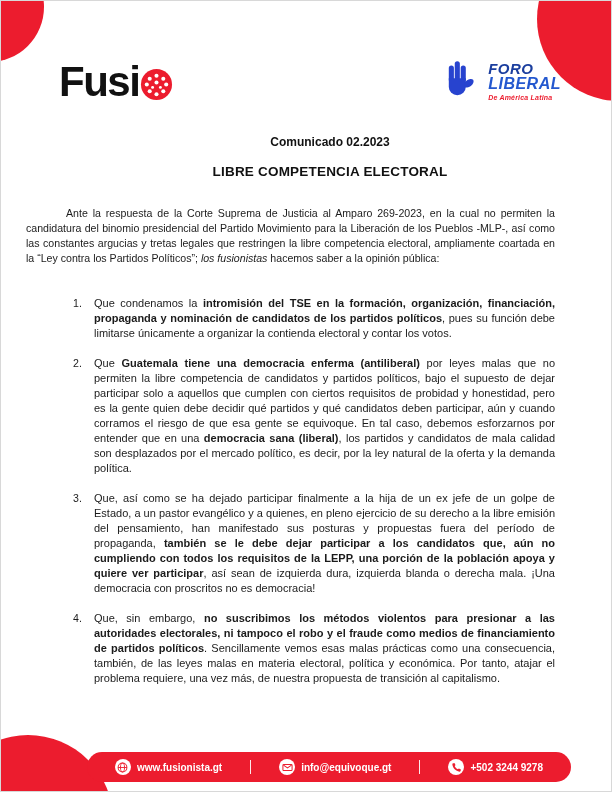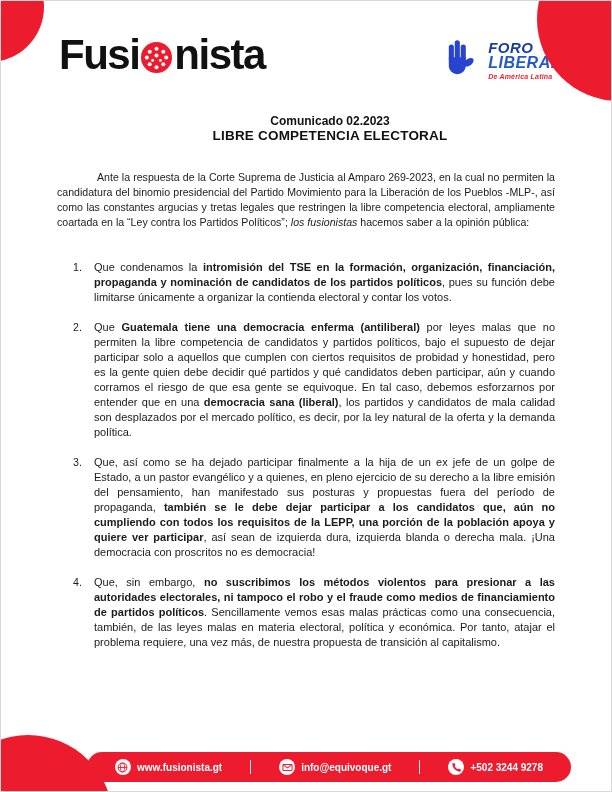--- a/index.html
+++ b/index.html
@@ -7,34 +7,34 @@
   .page {
     position:relative; width:612px; height:792px; background:#fff;
     overflow:hidden; font-family:"Liberation Sans","DejaVu Sans",sans-serif;
     color:#1b1b1b; border:1px solid #d8d8d8;
   }
   .circle { position:absolute; border-radius:50%; background:#EC1C2E; }
   .corner-tl { width:110px; height:110px; top:-49px; left:-67px; }
   .corner-tr { width:164px; height:164px; top:-64px; right:-90px; }
   .corner-bl { width:170px; height:170px; top:734px; left:-58px; }
 
-  .header { display:flex; justify-content:space-between; align-items:center; padding:27px 50px 0 58px; }
+  .header { display:flex; justify-content:space-between; align-items:flex-end; padding:48px 50px 0 58px; }
   .brand { display:flex; align-items:center; font-weight:900; font-size:42px; letter-spacing:-1.5px; color:#111; line-height:1; }
   .brand-dot { display:inline-flex; width:33px; height:33px; margin:4px 1px 0 1px; }
   .foro { display:flex; align-items:center; gap:12px; margin-top:10px; }
   .foro-text { display:flex; flex-direction:column; line-height:1.02; font-style:italic; }
   .foro-line1 { font-weight:900; font-size:15px; color:#1b3e9e; letter-spacing:.5px; }
   .foro-line2 { font-weight:900; font-size:16px; color:#2458cf; letter-spacing:.5px; }
   .foro-line3 { font-weight:700; font-size:7px; color:#EC1C2E; margin-top:2px; letter-spacing:.2px; }
 
   .titleblock { text-align:center; margin-top:32px;padding-left:48px; }
   .com-title { font-size:12px; font-weight:bold; color:#111; }
-  .doc-title { font-size:13.5px; font-weight:bold; color:#111; letter-spacing:.2px; }
+  .doc-title { font-size:13.5px; font-weight:bold; color:#111; margin-top:15px; letter-spacing:.2px; }
 
-  .intro { margin:27px 56px 0 56px; font-size:10.6px; line-height:15px; text-align:justify; text-indent:40px; }
+  .intro { margin:27px 56px 0 25px; font-size:10.6px; line-height:15px; text-align:justify; text-indent:40px; }
 
   .list { margin:30px 56px 0 72px; }
   .item { display:flex; margin-bottom:15px; }
   .item-num { width:21px; flex-shrink:0; font-size:10.6px; line-height:15px; }
   .item-text { flex:1; font-size:11px; line-height:15px; text-align:justify; }
   .b { font-weight:bold; }
   .i { font-style:italic; }
 
   .footer-bar {
     position:absolute; left:86px; right:40px; bottom:9px; height:30px;
@@ -69,21 +69,20 @@
               <circle cx="17" cy="15" r="2.1"></circle>
               <circle cx="27" cy="17" r="2.1"></circle>
             <circle cx="13" cy="20" r="1.5"></circle>
               <circle cx="21" cy="20" r="1.5"></circle>
             <circle cx="10" cy="24" r="2.1"></circle>
               <circle cx="24" cy="24" r="2.1"></circle>
             <circle cx="17" cy="27" r="2.1"></circle>
           </g>
         </svg>
       </span>
-      <span>nista</span>
     </div>
 
     <div class="foro">
       <span>
         <svg width="34" height="40" viewBox="0 0 40 46" aria-hidden="true">
           <g fill="#2743cf">
             <rect x="8" y="7" width="6" height="20" rx="3"></rect>
             <rect x="15" y="2" width="6" height="25" rx="3"></rect>
             <rect x="22" y="7" width="6" height="20" rx="3"></rect>
             <path d="M8 22 h20 v10 a10 10 0 0 1 -10 10 a10 10 0 0 1 -10 -10 z"></path>

